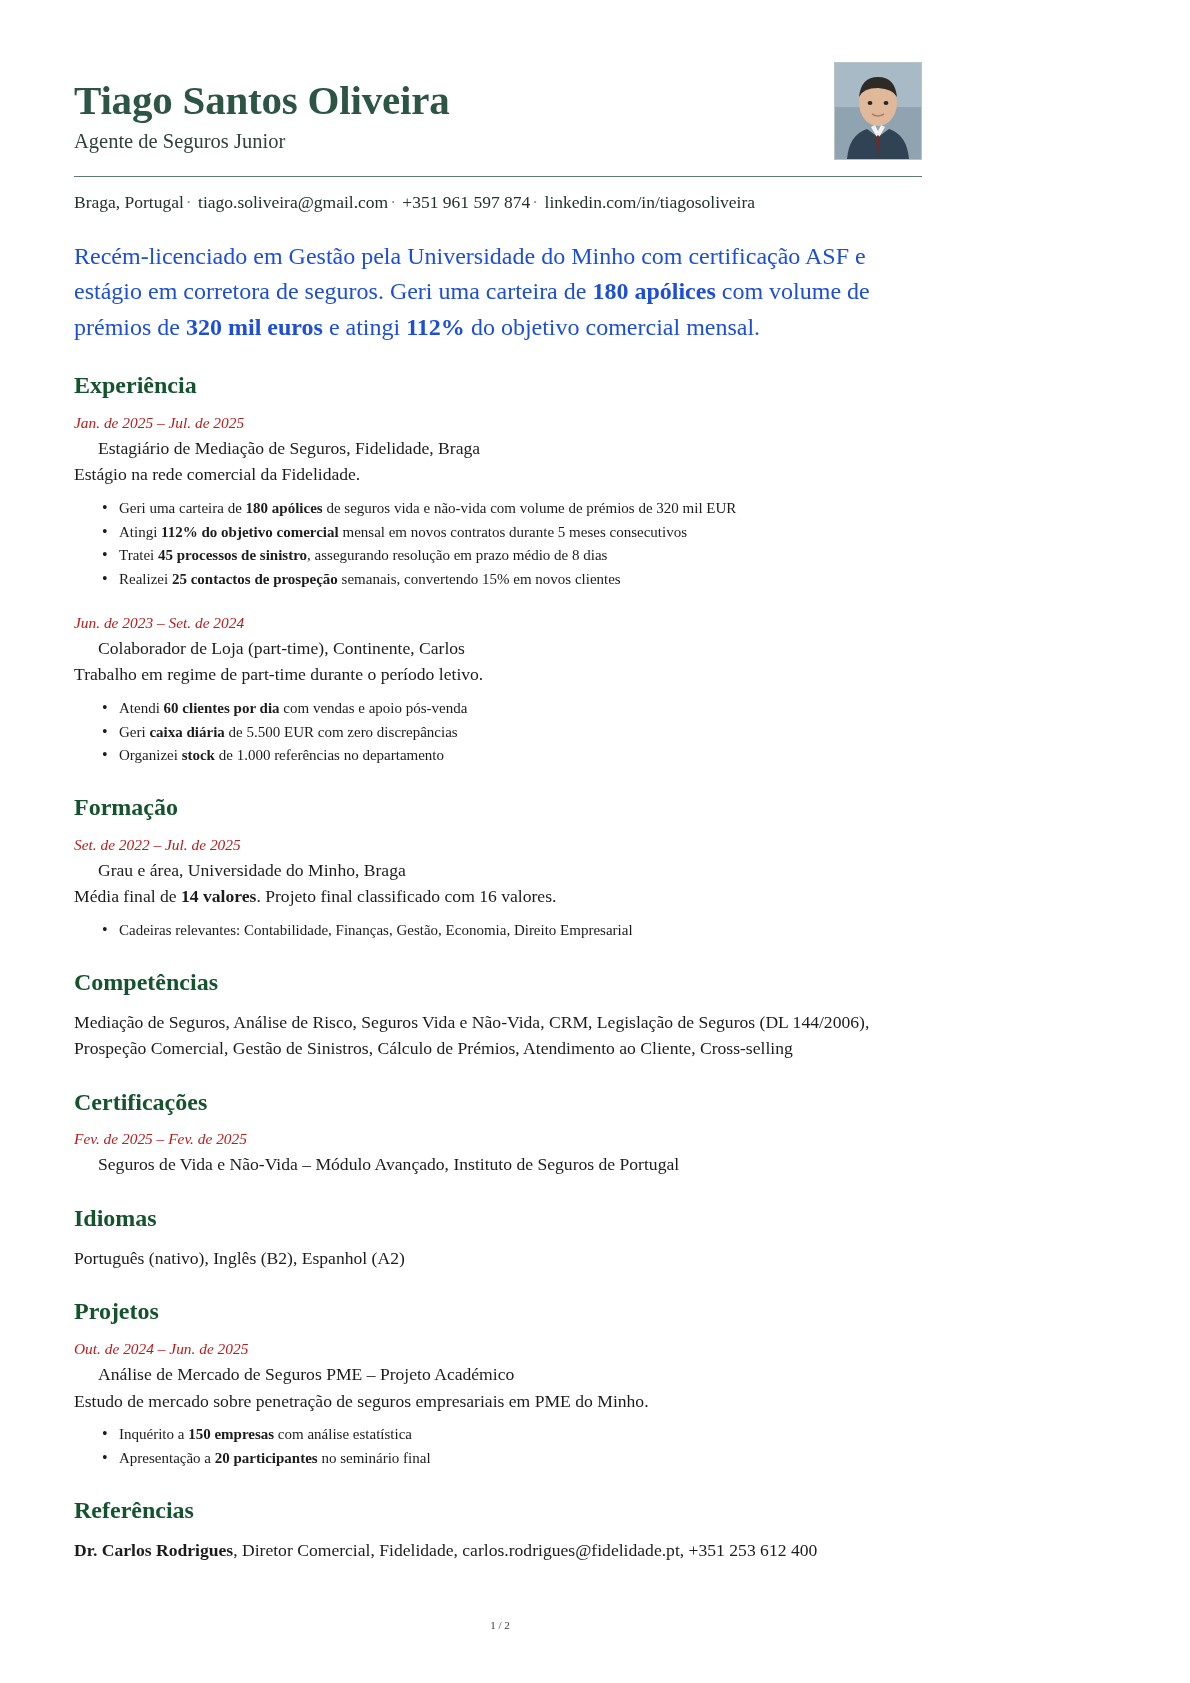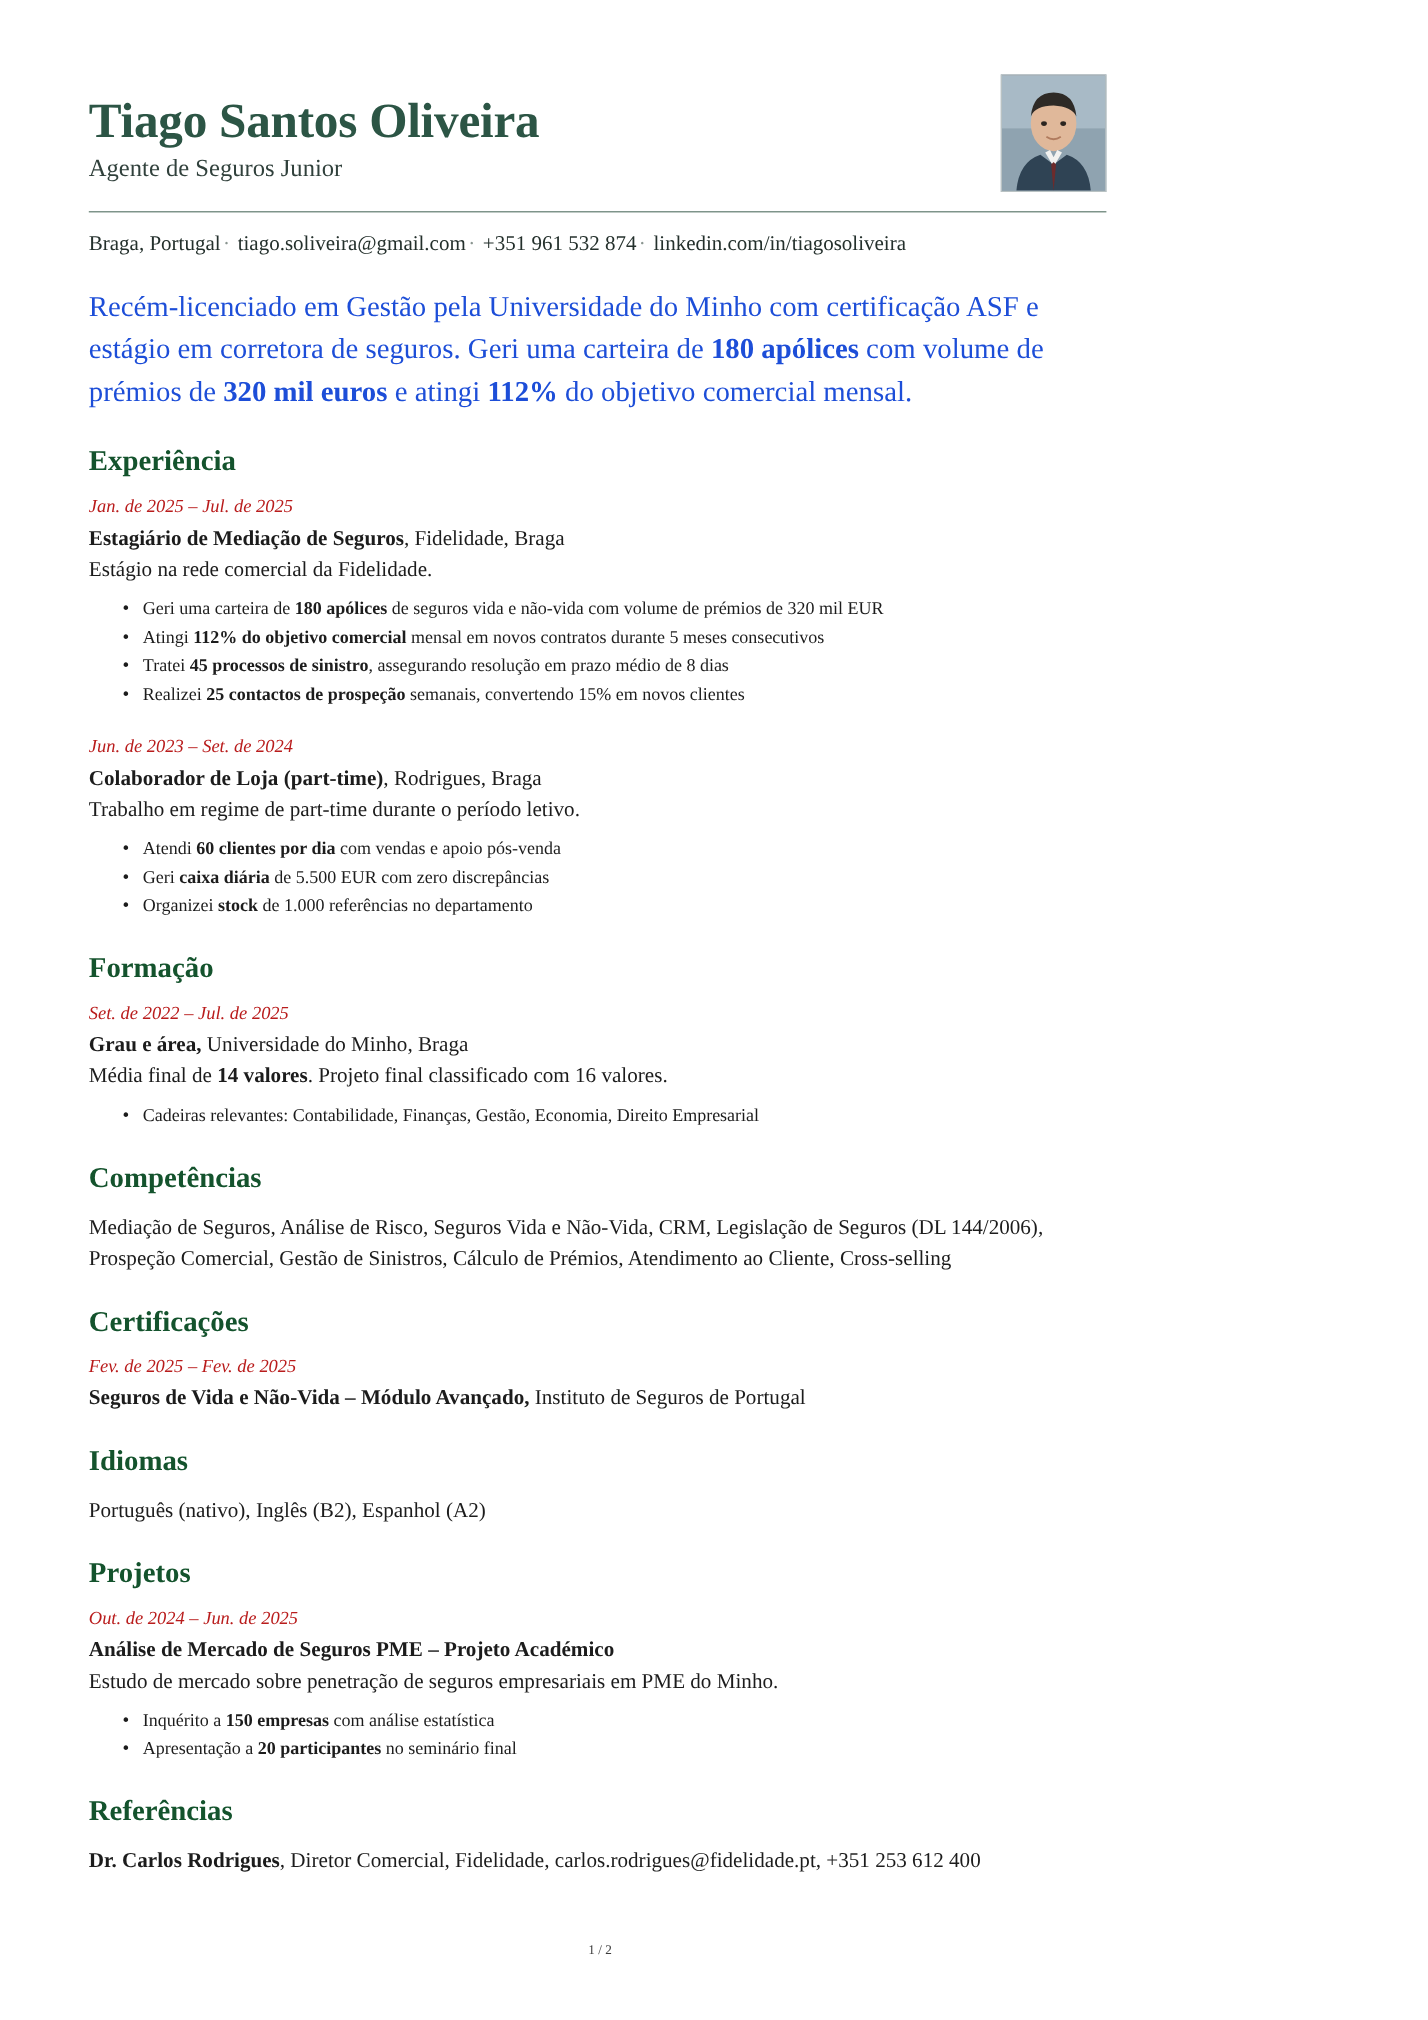--- a/index.html
+++ b/index.html
@@ -93,21 +93,21 @@
     font-size: 15.4px;
     font-style: italic;
     color: #b91c1c;
     line-height: 1.35;
   }
   .entry-title {
     font-size: 17.6px;
     line-height: 1.45;
     margin-top: 2px;
   }
-  .entry-title b { font-weight: bold; }
+  .entry-title b { font-weight: normal; margin-left: 24px; }
   .entry-desc {
     font-size: 17.6px;
     line-height: 1.45;
     margin-top: 1px;
   }
 
   ul.bullets {
     list-style: none;
     margin: 9px 0 0 0;
     padding: 0 0 0 28px;
@@ -171,21 +171,21 @@
         <path d="M41 74 L43 96 L45 74 L43 72 Z" fill="#6e2b2b"></path>
       </svg>
     </div>
   </div>
 
   <div class="rule"></div>
 
   <div class="contact">
     <span>Braga, Portugal</span><span class="sep">·</span>
     <span>tiago.soliveira@gmail.com</span><span class="sep">·</span>
-    <span>+351 961 532 874</span><span class="sep">·</span>
+    <span>+351 961 597 874</span><span class="sep">·</span>
     <span>linkedin.com/in/tiagosoliveira</span>
   </div>
 
   <div class="summary">
     <span>Recém-licenciado em Gestão pela Universidade do Minho com certificação ASF e estágio em corretora de seguros. Geri uma carteira de </span><b>180 apólices</b><span> com volume de prémios de </span><b>320 mil euros</b><span> e atingi </span><b>112%</b><span> do objetivo comercial mensal.</span>
   </div>
 
   <div class="section">
     <div class="section-title">Experiência</div>
 
@@ -199,21 +199,21 @@
         <li><span>Geri uma carteira de </span><b>180 apólices</b><span> de seguros vida e não-vida com volume de prémios de 320 mil EUR</span></li>
         <li><span>Atingi </span><b>112% do objetivo comercial</b><span> mensal em novos contratos durante 5 meses consecutivos</span></li>
         <li><span>Tratei </span><b>45 processos de sinistro</b><span>, assegurando resolução em prazo médio de 8 dias</span></li>
         <li><span>Realizei </span><b>25 contactos de prospeção</b><span> semanais, convertendo 15% em novos clientes</span></li>
       </ul>
     </div>
 
     <div class="entry" style="margin-top:22px;">
       <div class="entry-date">Jun. de 2023 – Set. de 2024</div>
       <div class="entry-title">
-        <b>Colaborador de Loja (part-time)</b><span>, Rodrigues, Braga</span>
+        <b>Colaborador de Loja (part-time)</b><span>, Continente, Carlos</span>
       </div>
       <div class="entry-desc">Trabalho em regime de part-time durante o período letivo.</div>
       <ul class="bullets">
         <li><span>Atendi </span><b>60 clientes por dia</b><span> com vendas e apoio pós-venda</span></li>
         <li><span>Geri </span><b>caixa diária</b><span> de 5.500 EUR com zero discrepâncias</span></li>
         <li><span>Organizei </span><b>stock</b><span> de 1.000 referências no departamento</span></li>
       </ul>
     </div>
   </div>
 

